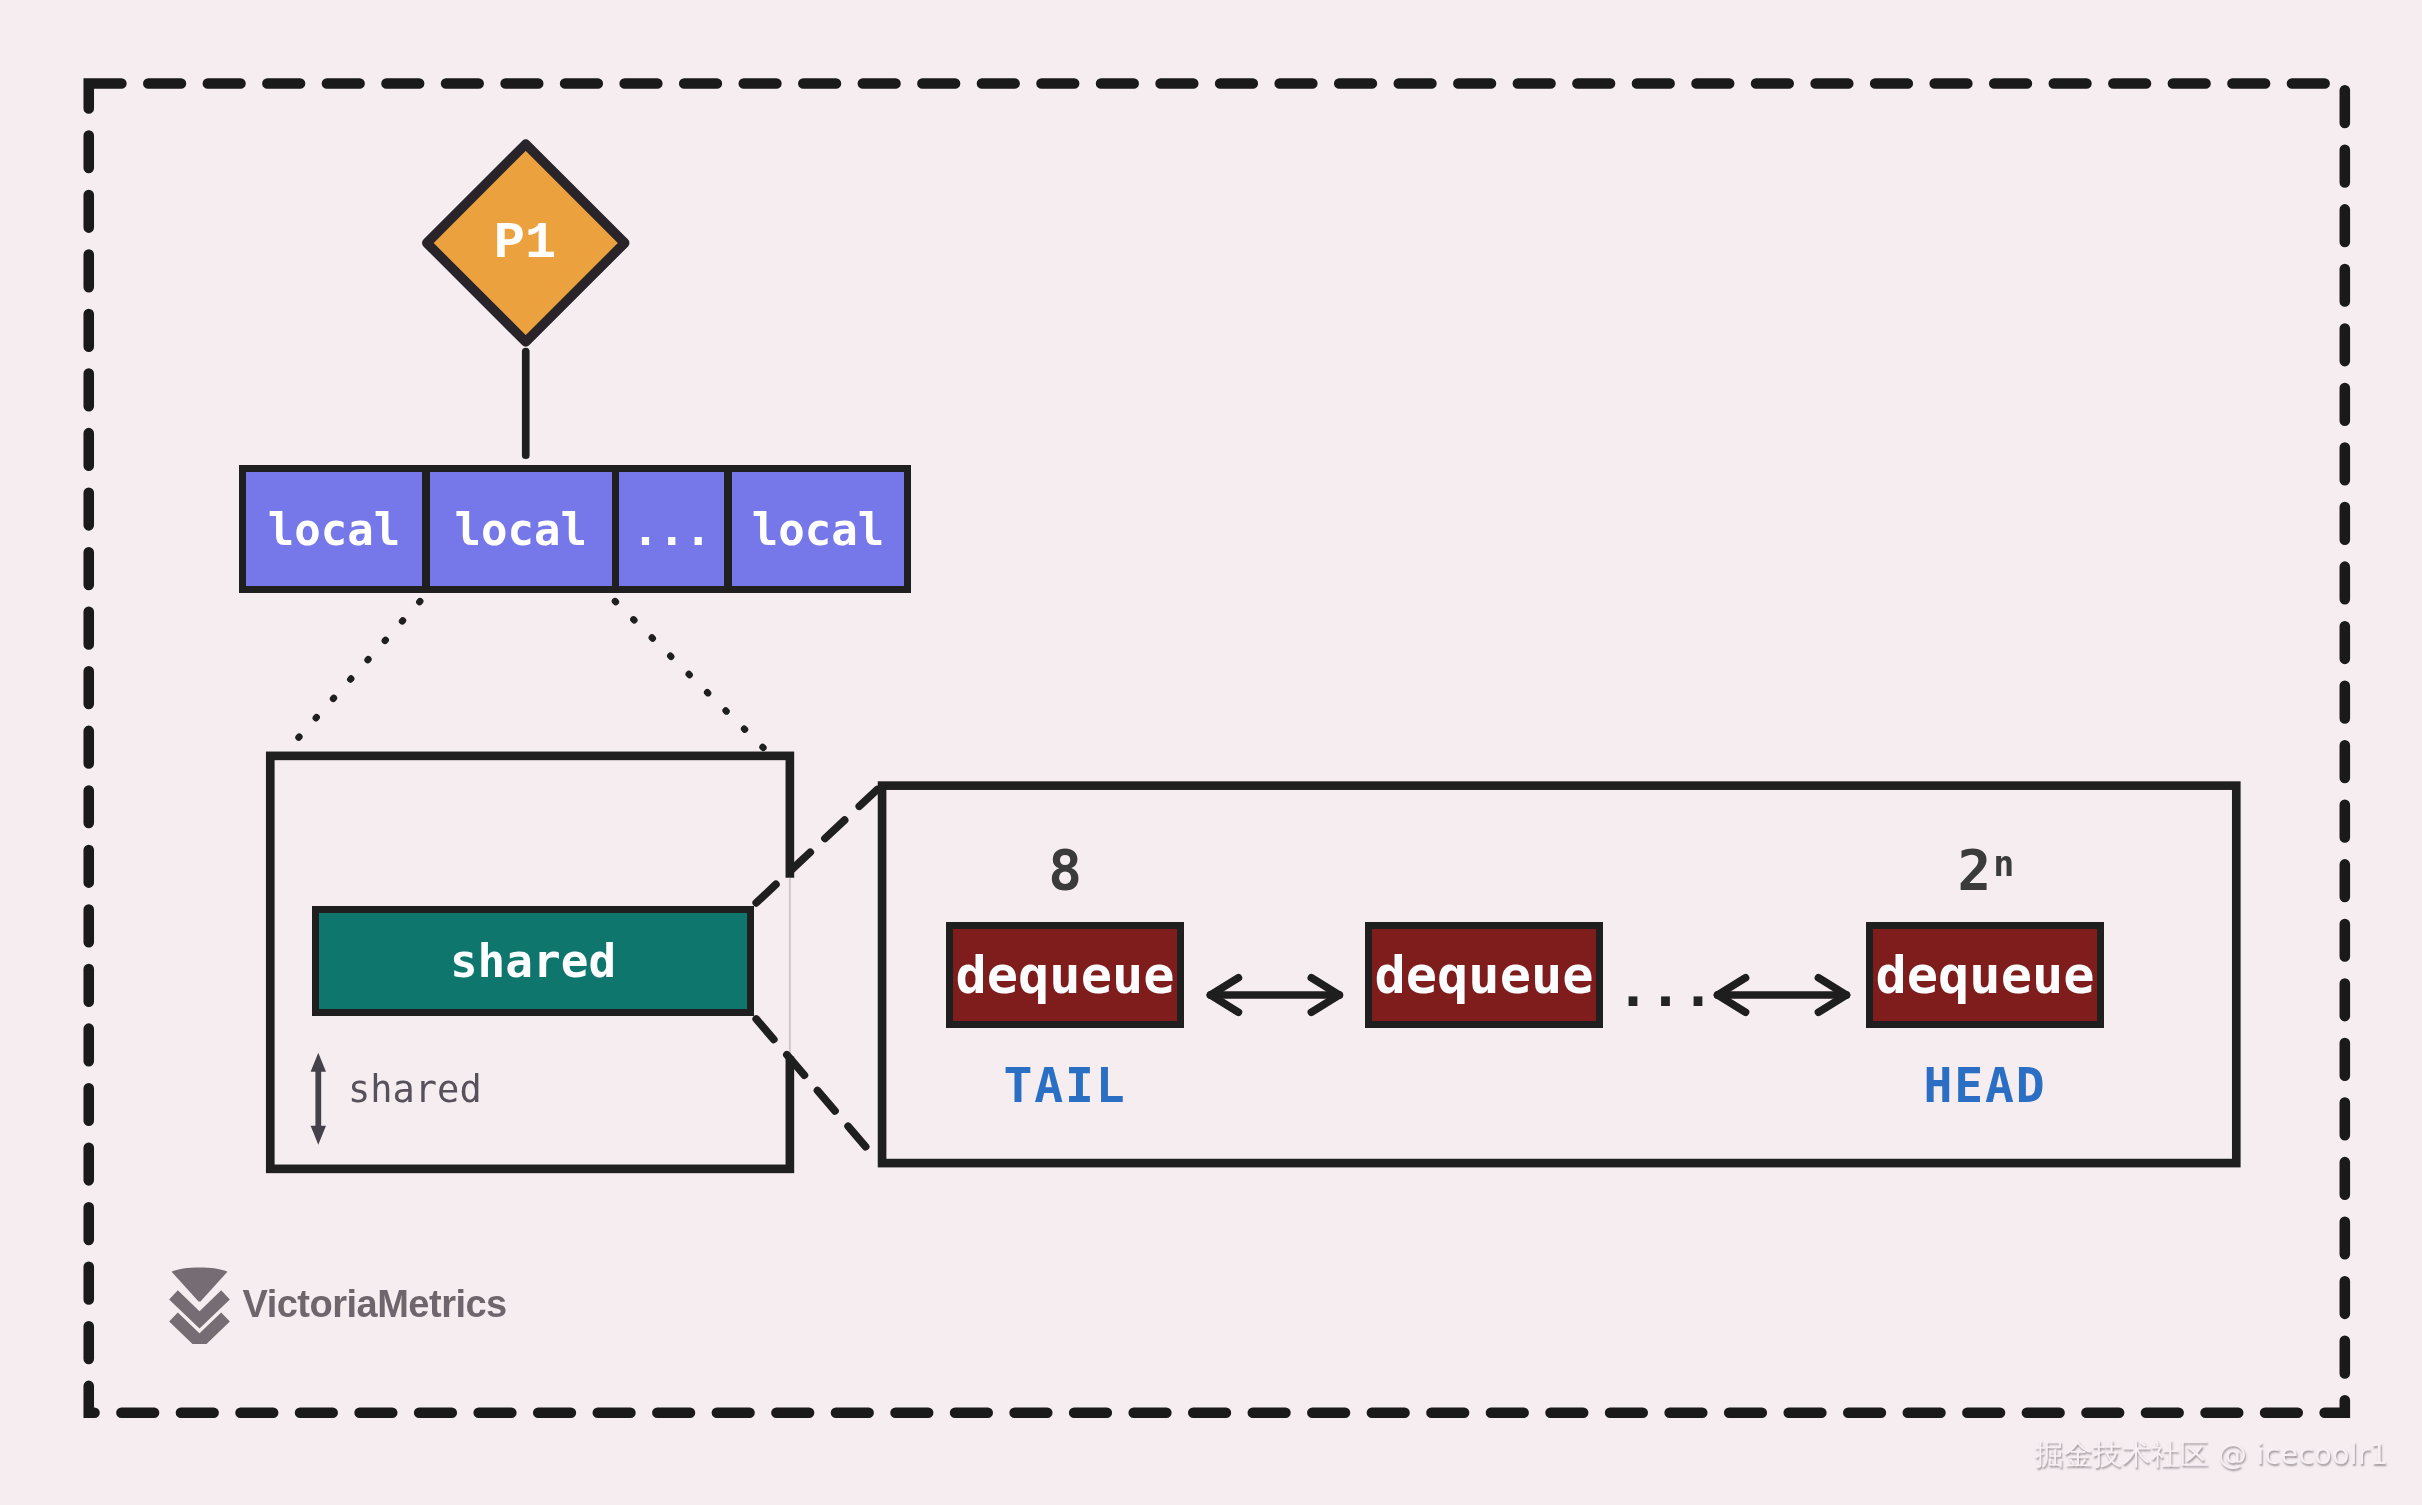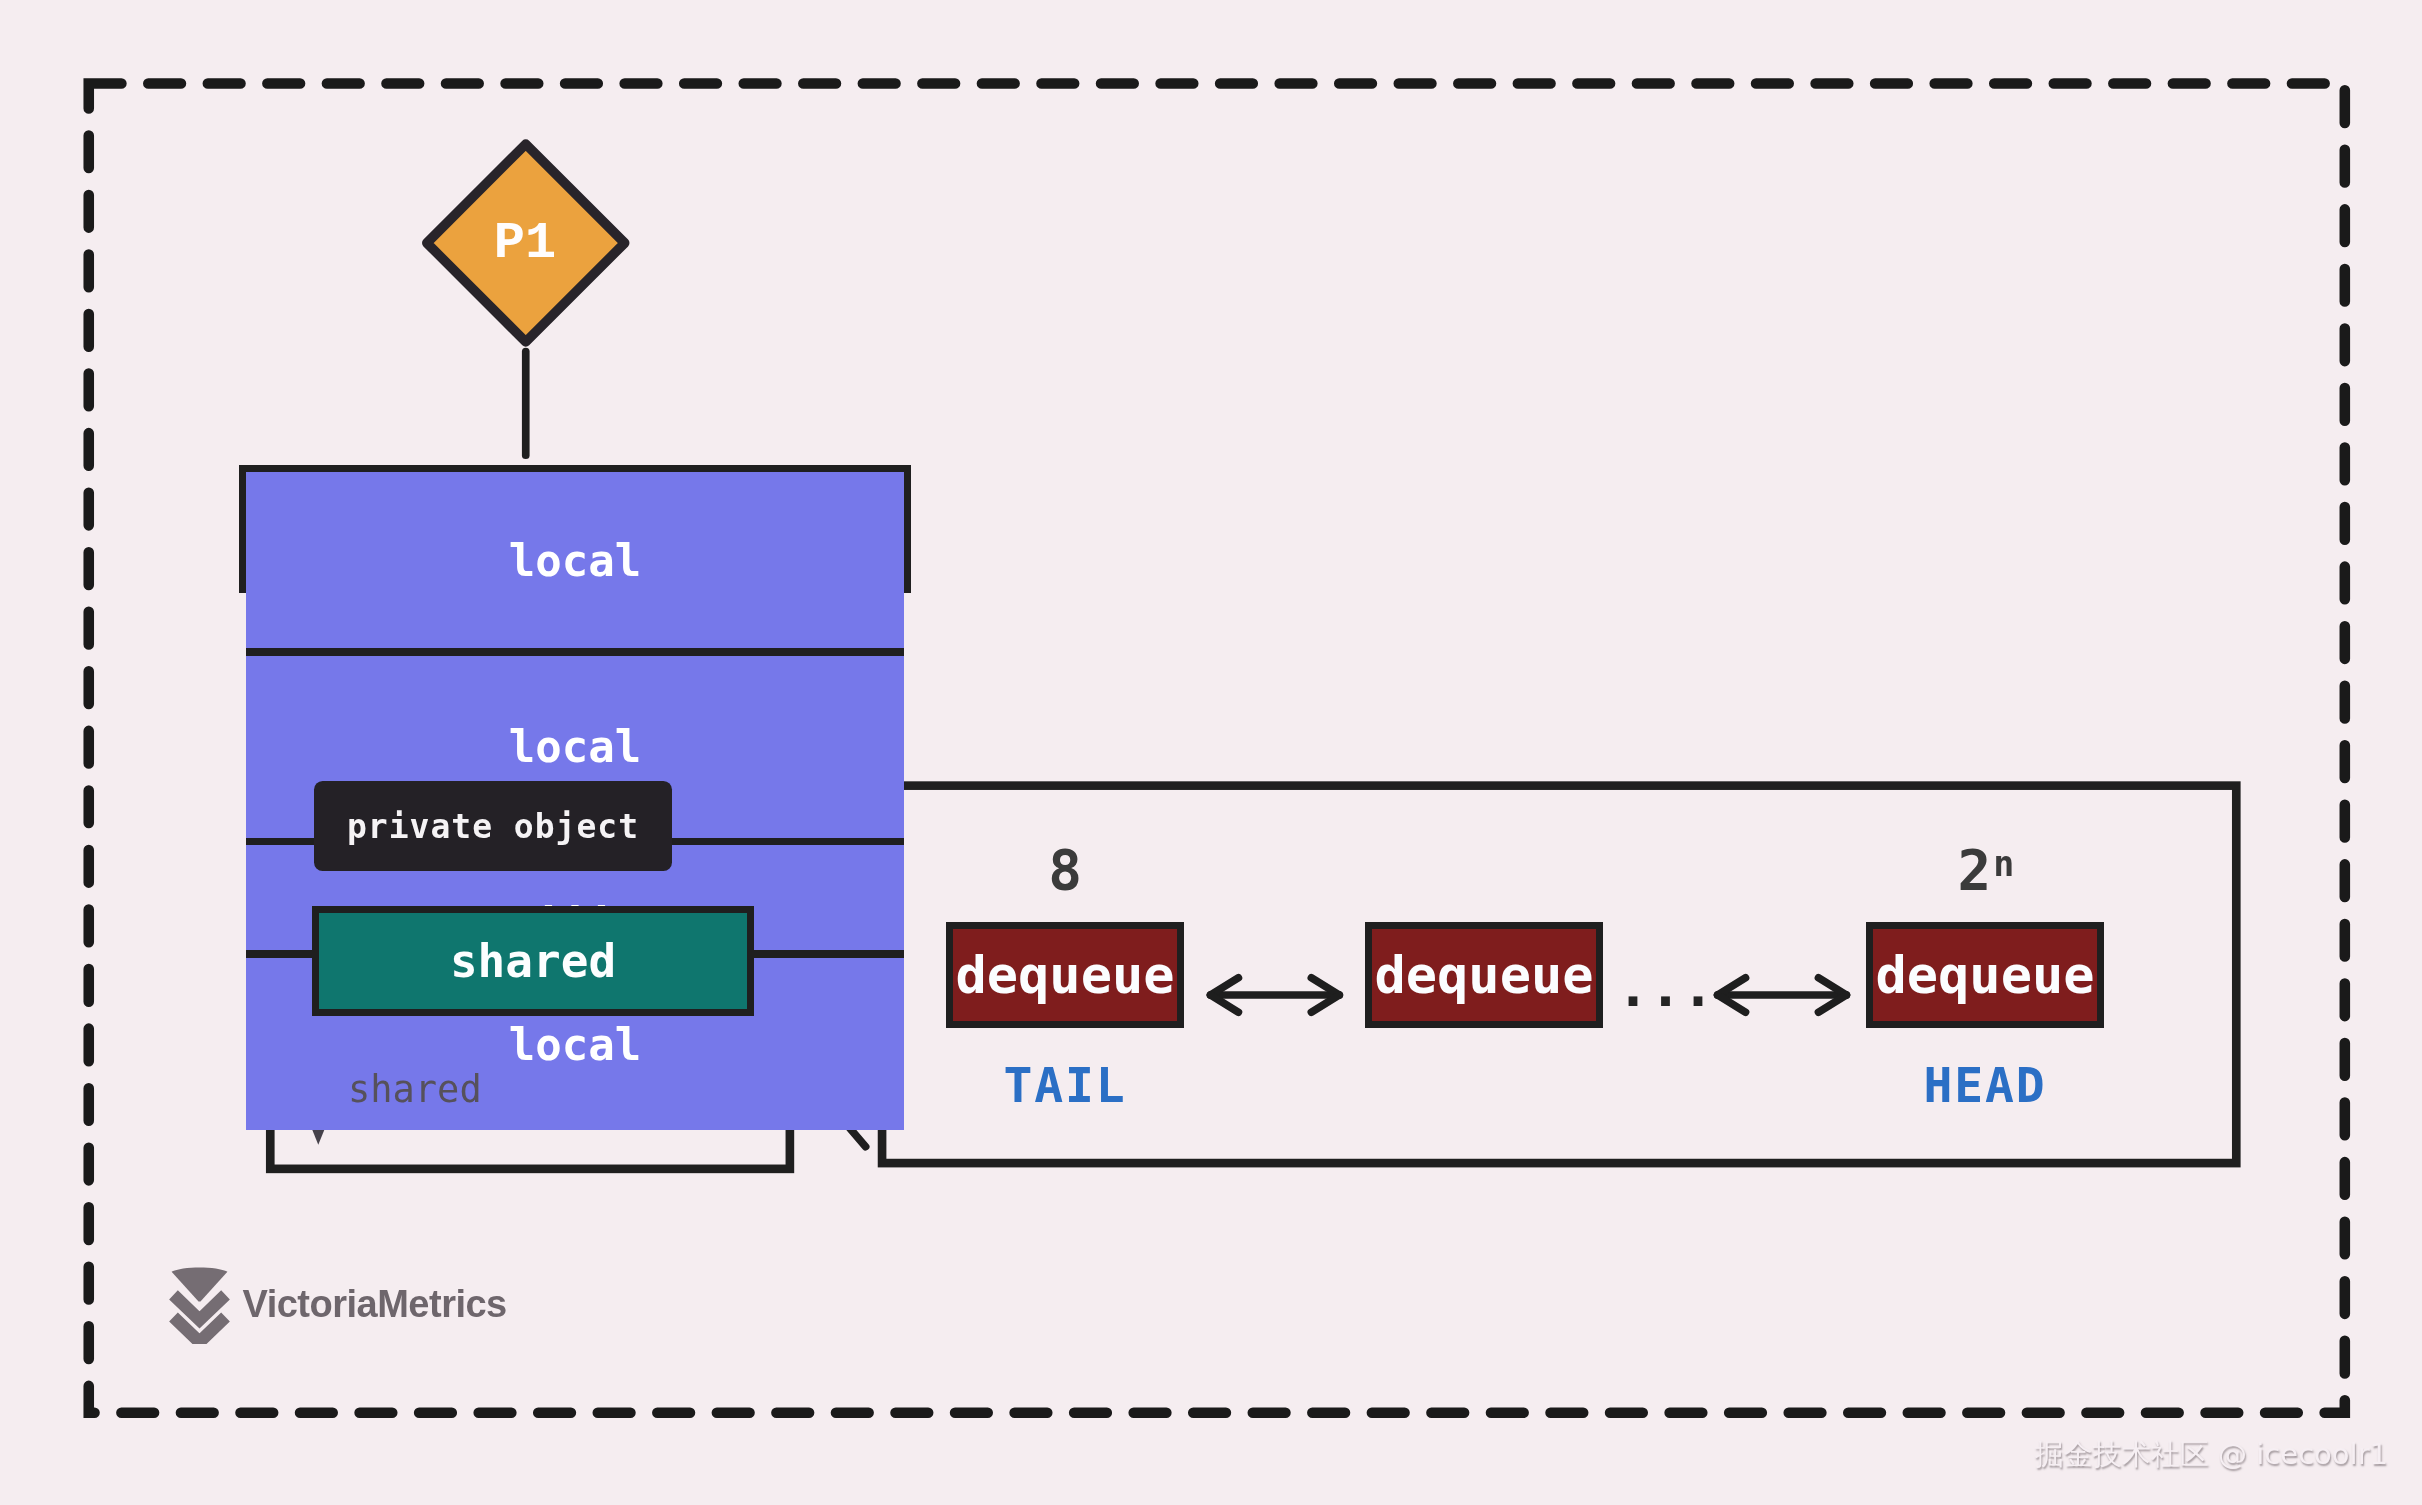--- a/index.html
+++ b/index.html
@@ -15,21 +15,21 @@
   .abs{position:absolute;box-sizing:border-box;}
   .flexc{display:flex;align-items:center;justify-content:center;}
 
   .p1-label{
     left:429px;top:195px;width:192px;height:96px;
     font-weight:700;font-size:52px;color:#fffdfd;font-family:Liberation Mono, monospace;
   }
   .local-row{
     left:239px;top:465px;width:672px;height:128px;
     background:#1f1f1f;border:7.7px solid #1f1f1f;
-    display:flex;flex-direction:column;
+    display:flex;flex-direction:row;
   }
   .local-cell{
     background:#7678ea;color:#ffffff;
     font-weight:700;font-size:44px;
     display:flex;align-items:center;justify-content:center;
   }
   .cell-divider{flex:0 0 7.7px;background:#1f1f1f;}
   .c1{flex:0 0 176px;} .c2{flex:0 0 182px;} .c3{flex:0 0 105px;} .c4{flex:0 0 172px;}
 
   .private-box{
@@ -141,21 +141,20 @@
   <div class="abs local-row">
     <div class="local-cell c1">local</div>
     <div class="cell-divider"></div>
     <div class="local-cell c2">local</div>
     <div class="cell-divider"></div>
     <div class="local-cell c3">...</div>
     <div class="cell-divider"></div>
     <div class="local-cell c4">local</div>
   </div>
 
-  <div class="abs flexc private-box">private object</div>
   <div class="abs flexc shared-box">shared</div>
   <div class="abs padding-label">shared</div>
 
   <div class="abs flexc size-label size-1">8</div>
   <div class="abs flexc size-label size-3">
     <span>2</span>
       <sup>n</sup>
   </div>
 
   <div class="abs flexc deq-box deq-1">dequeue</div>

